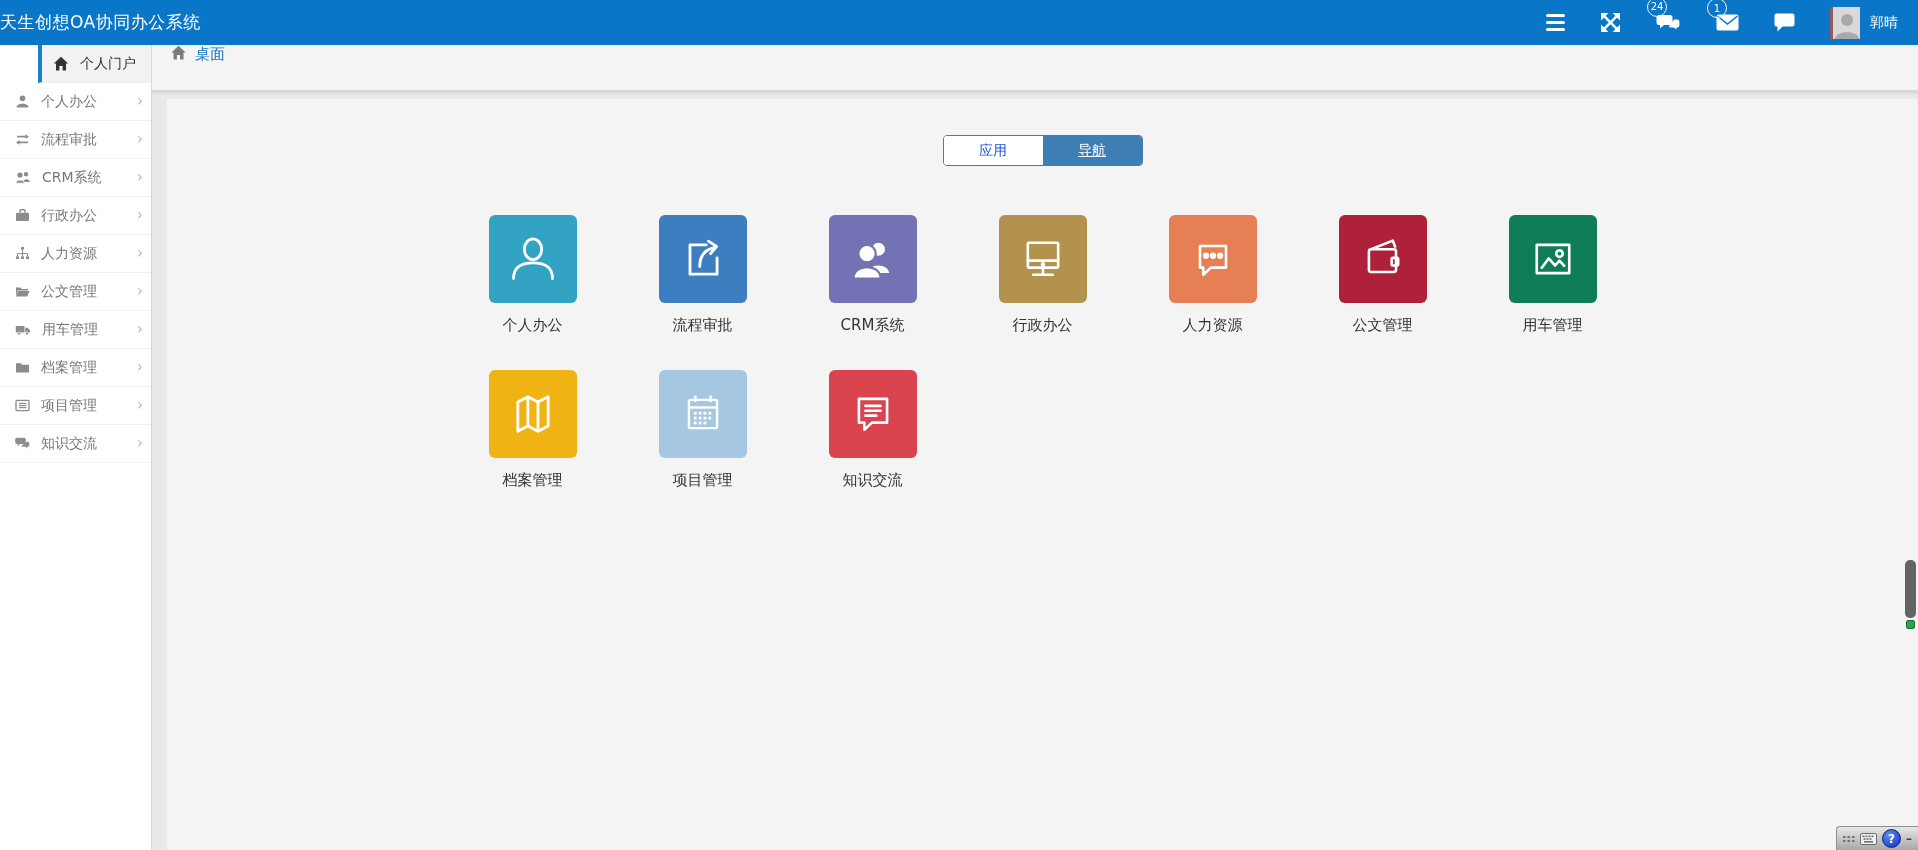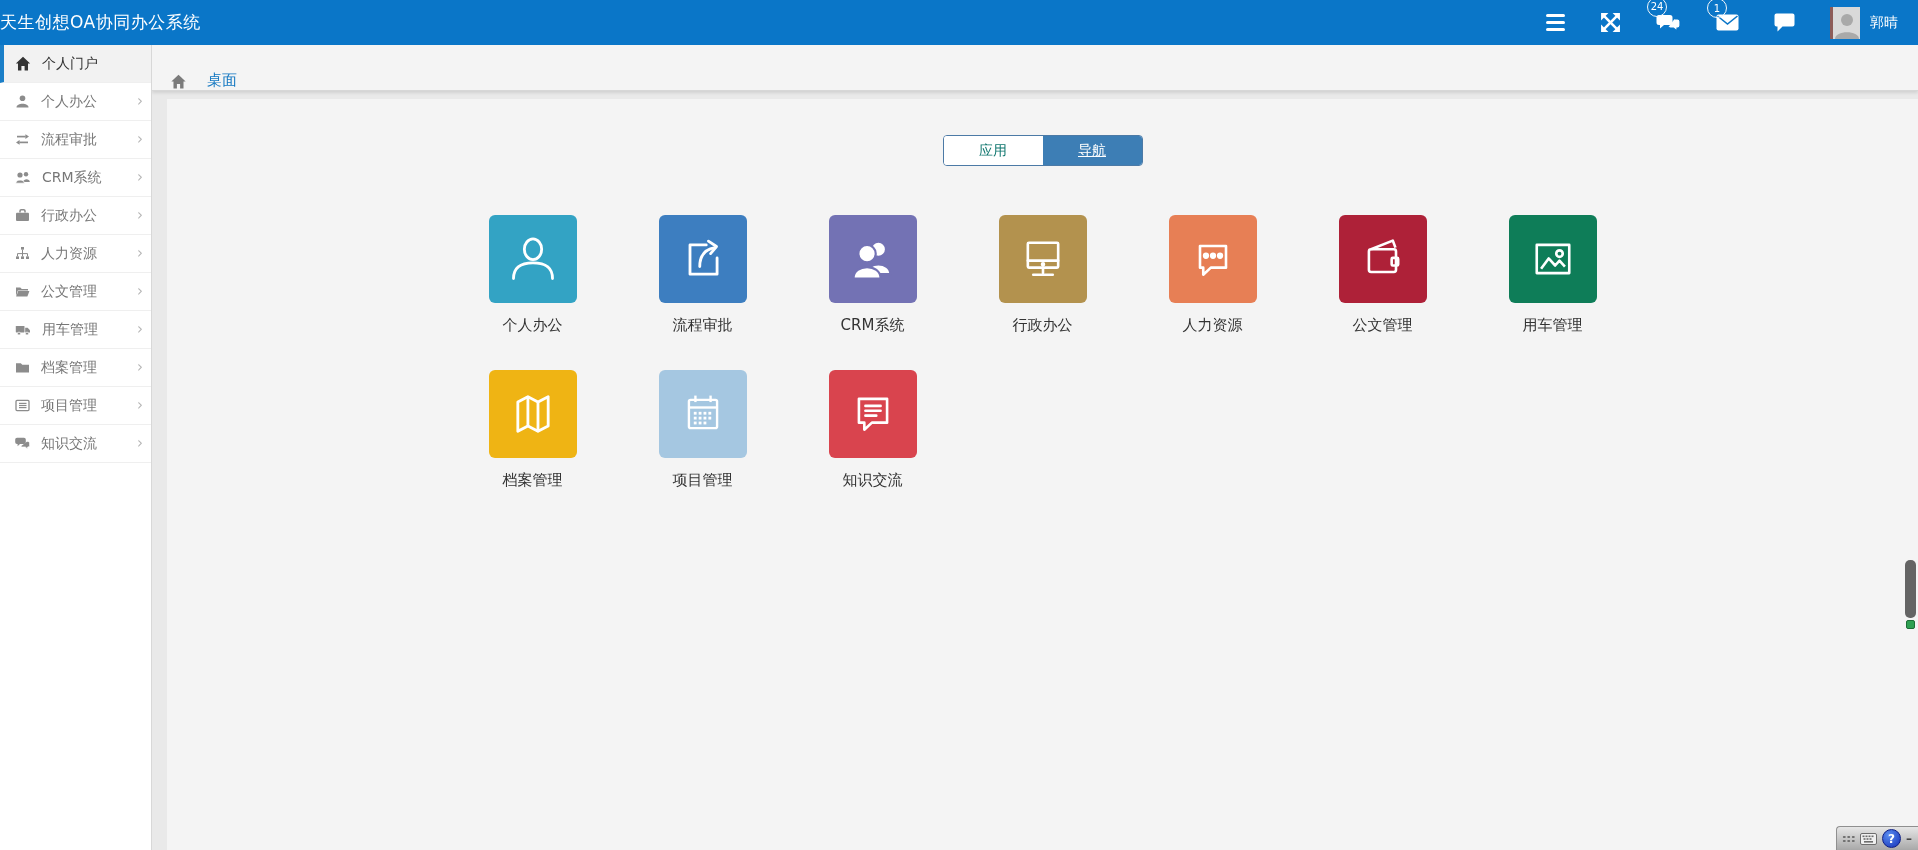--- a/index.html
+++ b/index.html
@@ -16,34 +16,34 @@
   .menu-bars i { display:block; width:19px; height:3.2px; background:#fff; border-radius:1.6px; }
   .badge { position:absolute; top:-16px; left:-9px; min-width:20px; height:20px; border:1.4px solid #f2f6fa; border-radius:50%; color:#fff; font-size:10px; display:flex; align-items:center; justify-content:center; background:transparent; }
   .user-box { display:flex; align-items:center; gap:10px; cursor:pointer; }
   .avatar { width:30px; height:32px; background:#d9d9d9; border-left:3px solid #8d5c58; overflow:hidden; display:flex; align-items:flex-end; justify-content:center; }
   .user-name { color:#fff; font-size:14px; }
 
   
   .sidebar { position:absolute; top:45px; left:0; width:152px; bottom:0; background:#fff; border-right:1px solid #d8d8d8; z-index:20; }
   .side-item { height:38px; display:flex; align-items:center; gap:11px; padding:0 8px 0 15px; border-bottom:1px solid #efefef; color:#777; font-size:14px; cursor:pointer; background:#fff; }
   .side-item svg { flex:0 0 auto; }
-  .side-item.active { background:#f2f2f2; border-left:4px solid #1b7fc8; padding-left:11px; color:#333; }
+  .side-item.active { background:#f2f2f2; border-left:4px solid #1b7fc8; padding-left:11px; color:#333;margin-left:38px; }
   .side-label { white-space:nowrap; }
   .side-chevron { margin-left:auto; color:#b5b5b5; font-size:15px; line-height:1; }
 
   
-  .breadcrumb { position:absolute; top:45px; left:152px; right:0; height:46px; background:#f4f4f4; border-bottom:1px solid #d7d7d7; box-shadow:0 2px 3px rgba(0,0,0,.10); display:flex; align-items:flex-end; gap:20px; padding-left:18px; z-index:10; }
+  .breadcrumb { position:absolute; top:45px; left:152px; right:0; height:46px; background:#f4f4f4; border-bottom:1px solid #d7d7d7; box-shadow:0 2px 3px rgba(0,0,0,.10); display:flex; align-items:flex-start; gap:8px; padding-left:18px; z-index:10; }
   .bc-label { color:#1176c0; font-size:15px; cursor:pointer; }
 
   
   .content { position:absolute; top:91px; left:152px; right:0; bottom:0; background:#e9e9e9; }
   .panel { position:absolute; top:8px; left:15px; right:0; bottom:0; background:#f4f4f4; }
 
   .toggle-group { width:200px; margin:36px auto 0; display:flex; border:1px solid #4c7aa6; border-radius:4px; overflow:hidden; background:#fff; }
-  .toggle-btn { flex:1; height:29px; line-height:29px; text-align:center; font-size:14px; color:#0f766e; cursor:pointer; background:#fff; }
+  .toggle-btn { flex:1; height:29px; line-height:29px; text-align:center; font-size:14px; color:#1d4ed8; cursor:pointer; background:#fff; }
   .toggle-btn.active { background:#3d7eb5; color:#fff;text-decoration:underline; }
 
   .tiles { width:1108px; margin:49px auto 0; }
   .tile-row { display:flex; gap:82px; margin-bottom:35px; }
   .tile { width:88px; cursor:pointer; }
   .tile-icon { width:88px; height:88px; border-radius:6px; display:flex; align-items:center; justify-content:center; }
   .tile-label { margin-top:13px; font-size:15px; color:#333; text-align:center; white-space:nowrap; }
 
   
   .scroll-thumb { position:absolute; right:2px; top:560px; width:11px; height:58px; background:#646464; border-radius:5px; z-index:40; cursor:pointer; }

